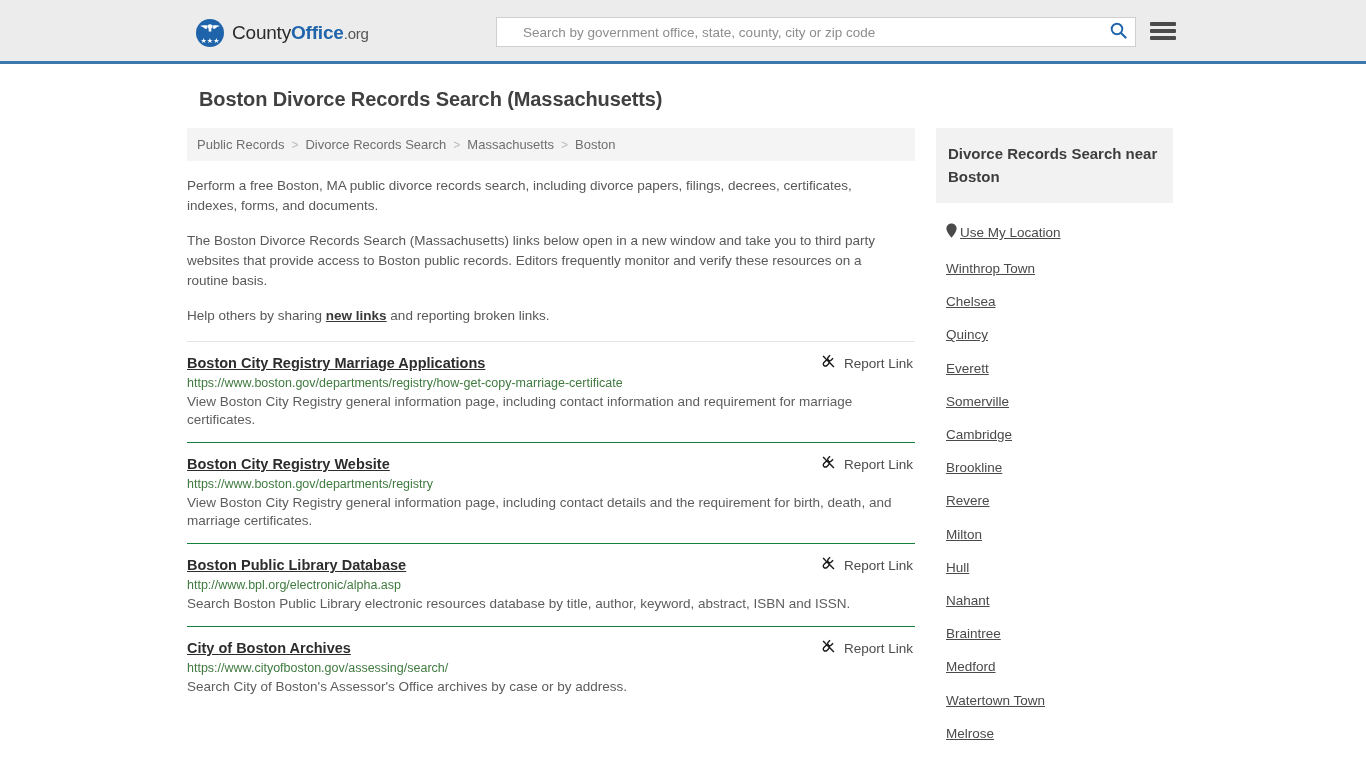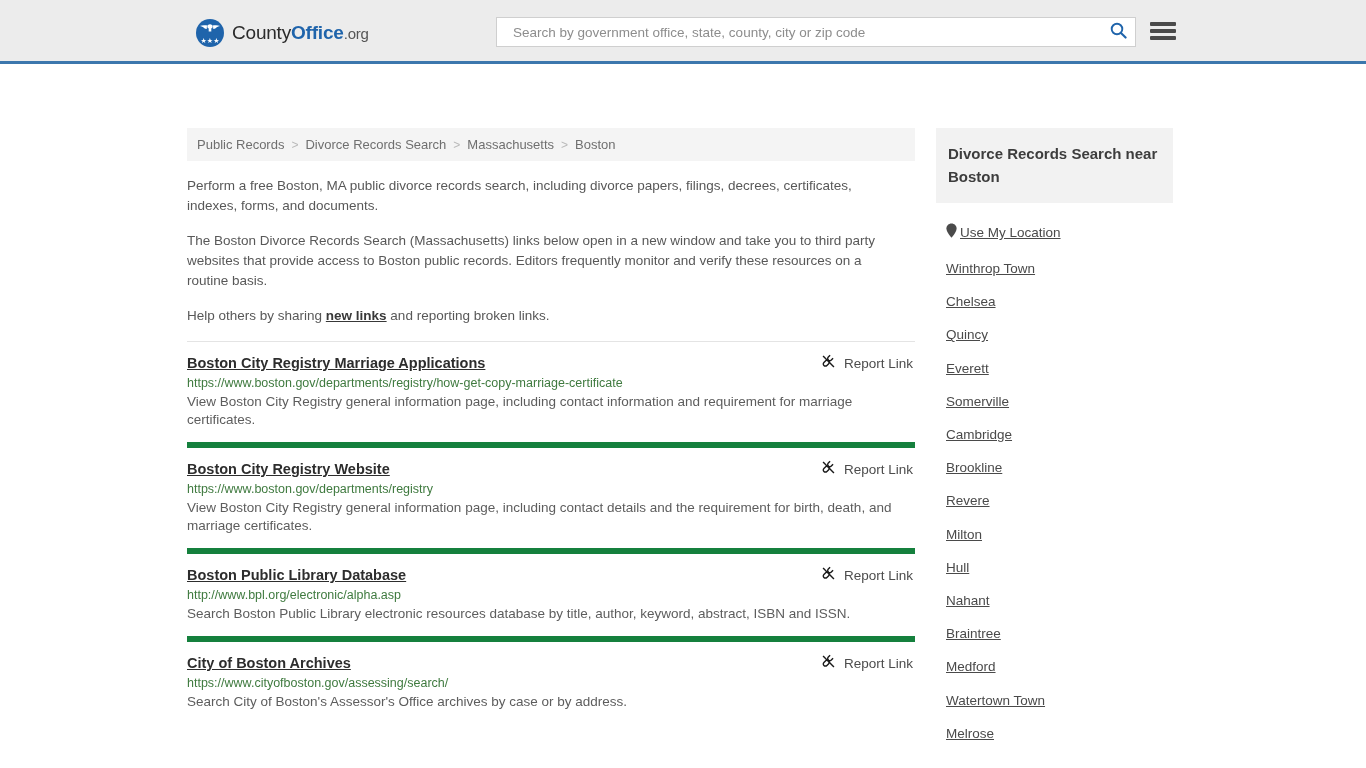--- a/index.html
+++ b/index.html
@@ -75,21 +75,21 @@
     background: #ffffff;
     border: 1px solid #cfcfcf;
     display: flex;
     align-items: center;
   }
   .search-input {
     flex: 1 1 auto;
     height: 16px;
     border: 0;
     outline: 0;
-    padding: 0 8px 0 16px;
+    padding: 0 8px 0 26px;
     font-size: 13.5px;
     font-family: "Liberation Sans", sans-serif;
     color: #333;
     background: transparent;
   }
   .search-input::placeholder { color: #8d8d8d; }
   .search-btn {
     width: 34px; height: 28px;
     background: transparent;
     border: 0;
@@ -173,21 +173,21 @@
   .intro p a {
     color: #383838;
     text-decoration: underline;
     font-weight: bold;
   }
 
   
   .results { margin-top: 2px; }
 
   .result {
-    border-top: 6px solid #15803d;
+    border-top: 1px solid #15803d;
     padding: 12px 0 13px 0;
     position: relative;
   }
   .result:first-child { border-top: 1px solid #e4e4e4; }
 
   .result-title {
     display: inline-block;
     font-size: 14.5px;
     font-weight: bold;
     color: #2d2d2d;
@@ -295,20 +295,21 @@
 
   <div class="hamburger">
     <span></span>
     <span></span>
     <span></span>
   </div>
 </div>
 
 <div class="page">
 
+  <h1 class="page-title">Boston Divorce Records Search (Massachusetts)</h1>
 
   <div class="content-col">
 
     <div class="breadcrumb">
       <a href="#">Public Records</a>
       <span class="sep">&gt;</span>
       <a href="#">Divorce Records Search</a>
       <span class="sep">&gt;</span>
       <a href="#">Massachusetts</a>
       <span class="sep">&gt;</span>

